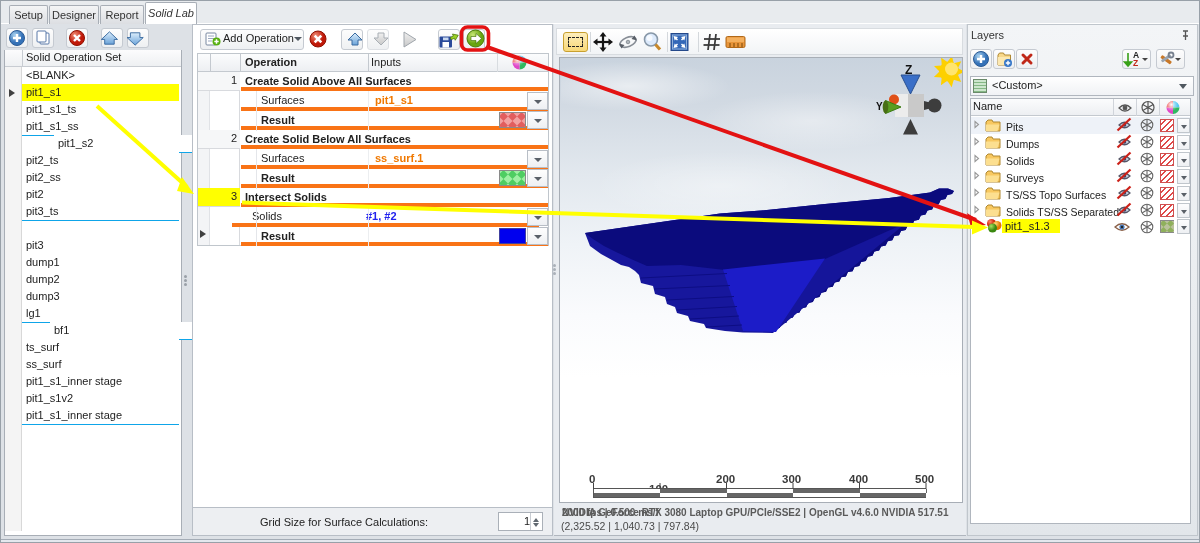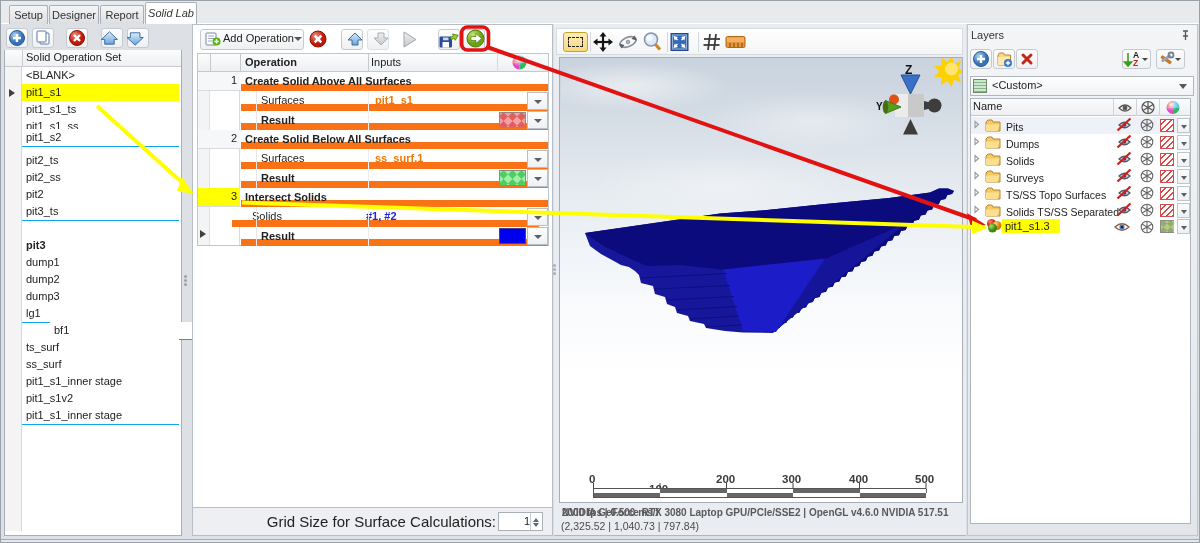--- a/index.html
+++ b/index.html
@@ -19,21 +19,21 @@
 .whitebox { position:absolute; background:#fff; border:1px solid #a8aeb6; }
 
 
 .tbtn { position:absolute; background:linear-gradient(#fdfdfd,#eef0f2); border:1px solid #c5cad1; border-radius:3px; }
 
 
 .lrow { position:absolute; left:21px; width:157px; height:18px; line-height:17px; padding-left:4px; border-bottom:1px solid #0ea5e9; background:#fff; }
 .lrow.sel { background:#ffff00; }
 
 
-.mrow { position:absolute; background:#fff; border-bottom:7px solid #f97316; }
+.mrow { position:absolute; background:#fff; border-bottom:4px solid #f97316; }
 .combo { position:absolute; width:21px; height:18px; background:linear-gradient(#fefefe,#eef0f3); border:1px solid #b8bec6; }
 .combo:after { content:""; position:absolute; left:6px; top:7px; border:4px solid transparent; border-top:4px solid #5a6068; }
 .sw-blue { background:#0000ee; border:1px solid #4040a0; }
 .sw-hatch { background:repeating-linear-gradient(135deg,#fff 0 2.6px,#e04848 2.6px 4.2px); border:1px solid #d05050; }
 .sw-custom { background:repeating-linear-gradient(#cde6cd 0 2px,#86b886 2px 3px); border:1px solid #6a8a6a; }
 
 
 .trow { position:absolute; left:970px; width:219px; height:17px; line-height:16px; background:#fff; }
 
 .bold { font-weight:bold; }
@@ -81,27 +81,27 @@
 <div class="abs" style="left:4px;top:49px;width:176px;height:17px;background:linear-gradient(#fcfcfd,#eef0f2);border-bottom:1px solid #c8ccd2;">
   <div class="abs" style="left:17px;top:0;width:1px;height:17px;background:#c8ccd2;"></div>
   <div class="abs" style="left:21px;top:1px;">Solid Operation Set</div>
 </div>
 
 <div class="abs" style="left:4px;top:66px;width:17px;height:464px;background:#f4f4f4;border-right:1px solid #d8d8d8;"></div>
 <div class="lrow" style="top:66px;">&lt;BLANK&gt;</div>
 <div class="lrow sel" style="top:83px;">pit1_s1</div>
 <div class="lrow" style="top:100px;">pit1_s1_ts</div>
 <div class="lrow" style="top:117px;">pit1_s1_ss</div>
-<div class="lrow" style="top:128px;">pit1_s2</div>
+<div class="lrow" style="top:134px;margin-left:32px;">pit1_s2</div>
 <div class="lrow" style="top:151px;">pit2_ts</div>
 <div class="lrow" style="top:168px;">pit2_ss</div>
 <div class="lrow" style="top:185px;">pit2</div>
 <div class="lrow" style="top:202px;">pit3_ts</div>
 <div class="lrow" style="top:219px;margin-top:32px;">pit3_ss</div>
-<div class="lrow" style="top:236px;font-weight:bold;">pit3</div>
+<div class="lrow" style="top:236px;">pit3</div>
 <div class="lrow" style="top:253px;">dump1</div>
 <div class="lrow" style="top:270px;">dump2</div>
 <div class="lrow" style="top:287px;">dump3</div>
 <div class="lrow" style="top:304px;">lg1</div>
 <div class="lrow" style="top:321px;margin-left:28px;">bf1</div>
 <div class="lrow" style="top:338px;">ts_surf</div>
 <div class="lrow" style="top:355px;">ss_surf</div>
 <div class="lrow" style="top:372px;">pit1_s1_inner stage</div>
 <div class="lrow" style="top:389px;">pit1_s1v2</div>
 <div class="lrow" style="top:406px;">pit1_s1_inner stage</div>
@@ -225,21 +225,21 @@
 <svg class="abs" style="left:498px;top:169px;" width="27" height="16">
     <rect x="0" y="0" width="27" height="16" fill="#9fefa4"></rect>
     <rect x="0" y="0" width="27" height="16" fill="url(#dgreen)"></rect>
     <rect x="0.5" y="0.5" width="26" height="15" fill="none" stroke="#8a8a8a"></rect>
   </svg>
 <div class="combo" style="left:526px;top:168px;"></div>
 <div class="combo" style="left:526px;top:207px;"></div>
 <div class="abs sw-blue" style="left:498px;top:227px;width:27px;height:16px;"></div>
 <div class="combo" style="left:526px;top:226px;"></div>
 
-<div class="abs" style="left:191px;top:512px;width:304px;height:18px;line-height:18px;text-align:right;font-size:15px;">Grid Size for Surface Calculations:</div>
+<div class="abs" style="left:191px;top:512px;width:304px;height:18px;line-height:18px;text-align:center;font-size:11px;">Grid Size for Surface Calculations:</div>
 <div class="abs" style="left:497px;top:511px;width:45px;height:19px;background:#fff;border:1px solid #aab0b8;">
   <div class="abs" style="left:0;top:0;width:31px;height:17px;line-height:17px;text-align:right;">1</div>
   <div class="abs" style="left:31px;top:0;width:12px;height:17px;border-left:1px solid #c8ccd2;">
     <div style="position:absolute;left:2px;top:2px;border:3px solid transparent;border-bottom:4px solid #606870;"></div>
     <div style="position:absolute;left:2px;top:10px;border:3px solid transparent;border-top:4px solid #606870;"></div>
   </div>
 </div>
 
 <div class="abs" style="left:553px;top:23px;width:412px;height:512px;background:#e9ecf0;border-bottom:1px solid #b0b6be;"></div>
 <div class="abs" style="left:552px;top:262px;width:3px;height:16px;">

